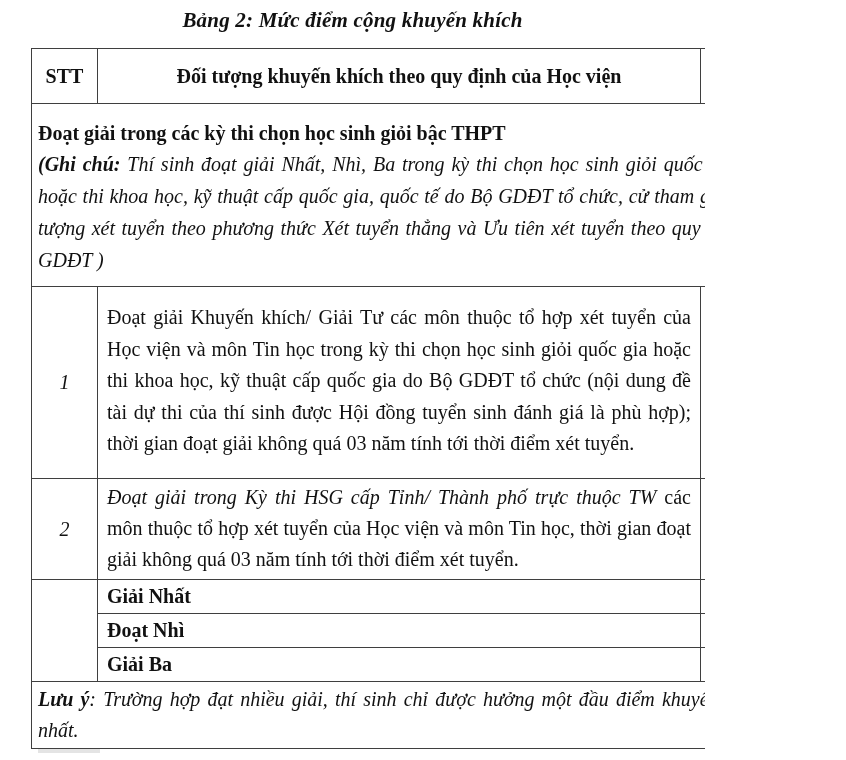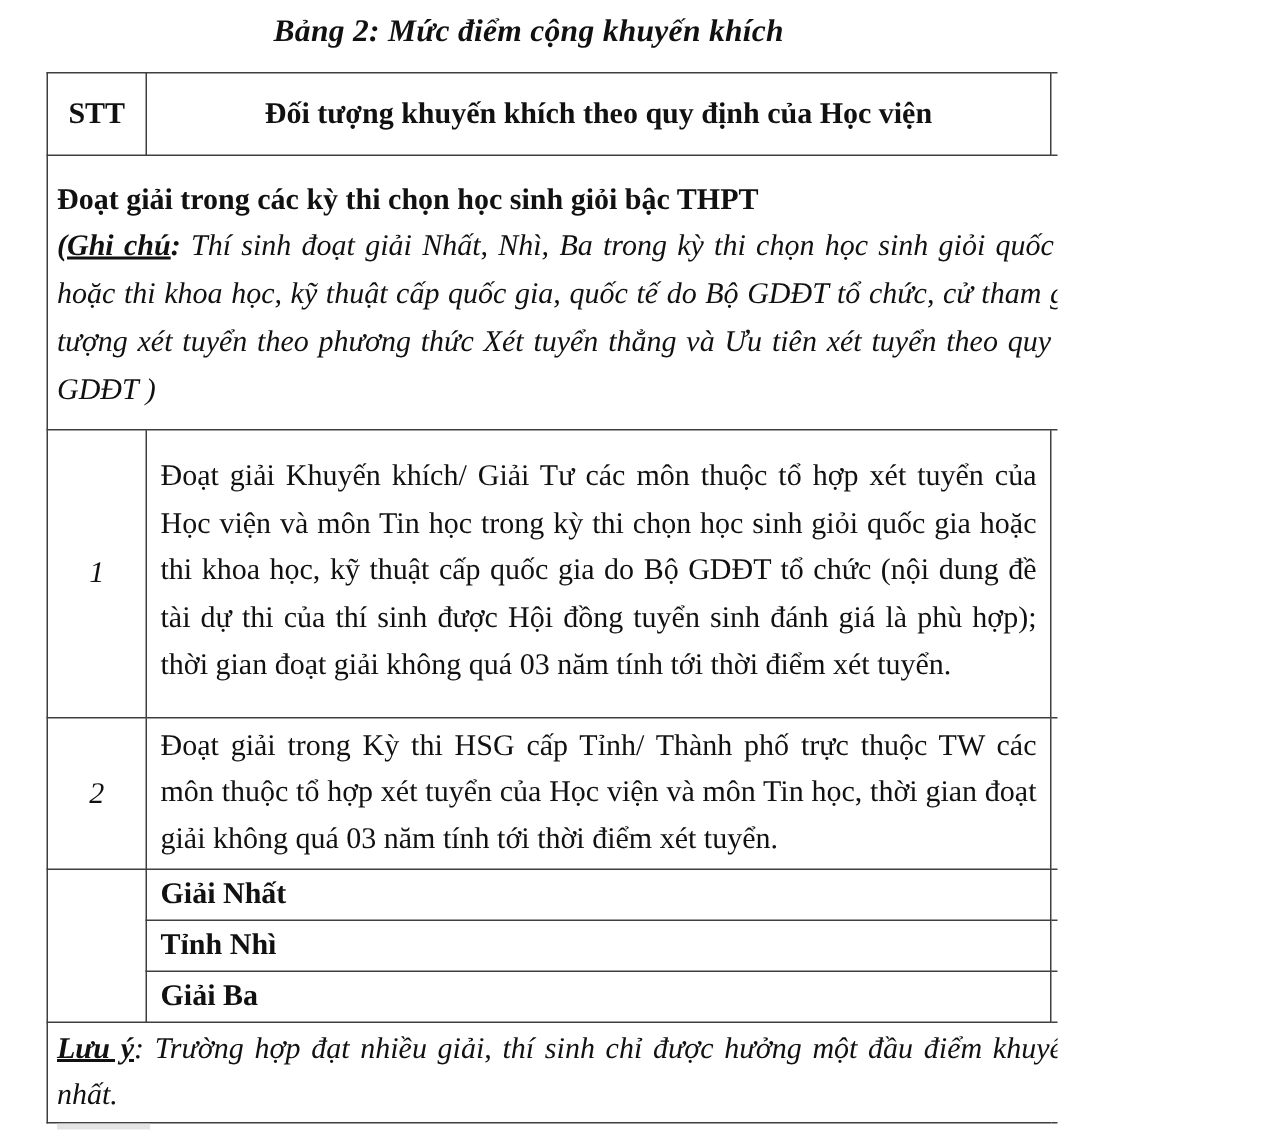--- a/index.html
+++ b/index.html
@@ -53,40 +53,40 @@
   .section-heading {
     font-weight: bold;
     line-height: 30px;
   }
   .section-note {
     font-style: italic;
     text-align: justify;
     line-height: 32px;
   }
   .bold { font-weight: bold; }
-  .underline { text-decoration: underline; }
+  .underline { }
   .stt-cell {
     text-align: center;
     font-style: italic;
     font-size: 20px;
   }
   .points-cell {
     text-align: right;
     font-size: 20px;
   }
   .body-cell {
     text-align: justify;
     padding: 1px 9px 4px 9px;
     line-height: 31.5px;
     vertical-align: top;
   }
   .row-1 td { height: 192px; }
   .row-2 td { height: 99px; }
   .row-2 .body-cell { line-height: 31px; padding-top: 3px; }
-  .italic { }
+  .italic { font-style: italic; }
   .prize-row td { height: 34px; font-weight: bold; }
   .prize-label { padding: 0 9px; text-align: left; }
   .footer-row td {
     height: 66px;
     vertical-align: top;
     padding: 2px 8px 2px 6px;
     font-style: italic;
     line-height: 31px;
     text-align: justify;
   }
@@ -150,21 +150,21 @@
       </td>
       <td class="points-cell"></td>
     </tr>
 
     <tr class="prize-row">
       <td rowspan="3"></td>
       <td class="prize-label">Giải Nhất</td>
       <td class="points-cell">0.6</td>
     </tr>
     <tr class="prize-row">
-      <td class="prize-label">Tỉnh Nhì</td>
+      <td class="prize-label">Đoạt Nhì</td>
       <td class="points-cell">0.3</td>
     </tr>
     <tr class="prize-row">
       <td class="prize-label">Giải Ba</td>
       <td class="points-cell">0.1</td>
     </tr>
 
     <tr class="footer-row">
       <td colspan="3">
         <span class="bold underline">Lưu ý</span><span>: Trường hợp đạt nhiều giải, thí sinh chỉ được hưởng một đầu điểm khuyến khích cao nhất.</span>

